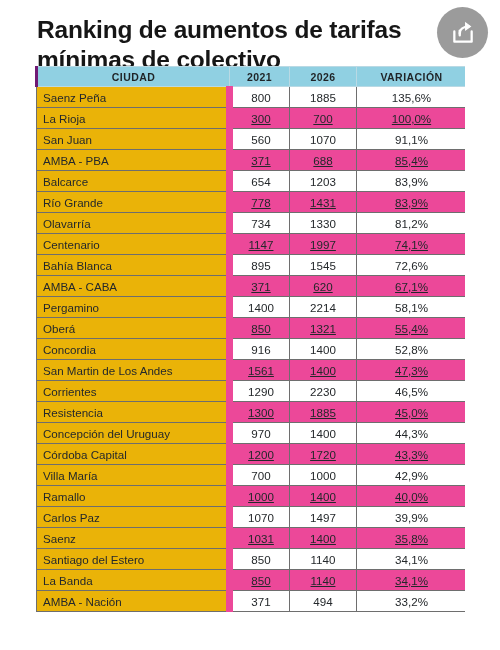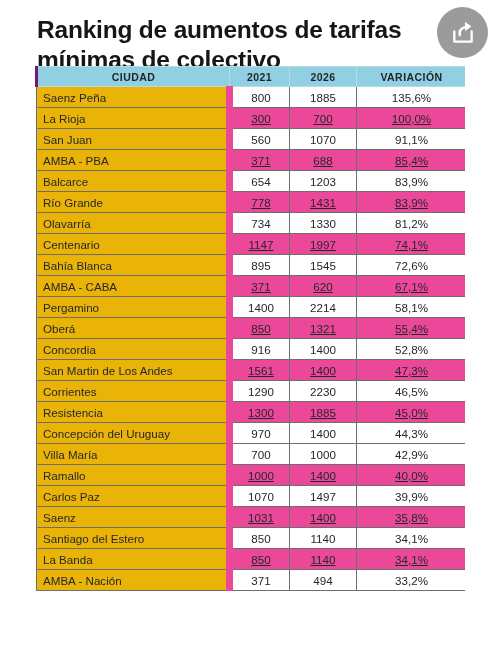--- a/index.html
+++ b/index.html
@@ -237,20 +237,26 @@
             <td class="num v2025">1300</td>
             <td class="num v2026">1885</td>
             <td class="num varp">45,0%</td>
           </tr>
           <tr>
             <td class="city">Concepción del Uruguay</td>
             <td class="num v2025">970</td>
             <td class="num v2026">1400</td>
             <td class="num varp">44,3%</td>
           </tr>
+          <tr class="alt">
+            <td class="city">Córdoba Capital</td>
+            <td class="num v2025">1200</td>
+            <td class="num v2026">1720</td>
+            <td class="num varp">43,3%</td>
+          </tr>
           <tr>
             <td class="city">Villa María</td>
             <td class="num v2025">700</td>
             <td class="num v2026">1000</td>
             <td class="num varp">42,9%</td>
           </tr>
           <tr class="alt">
             <td class="city">Ramallo</td>
             <td class="num v2025">1000</td>
             <td class="num v2026">1400</td>

